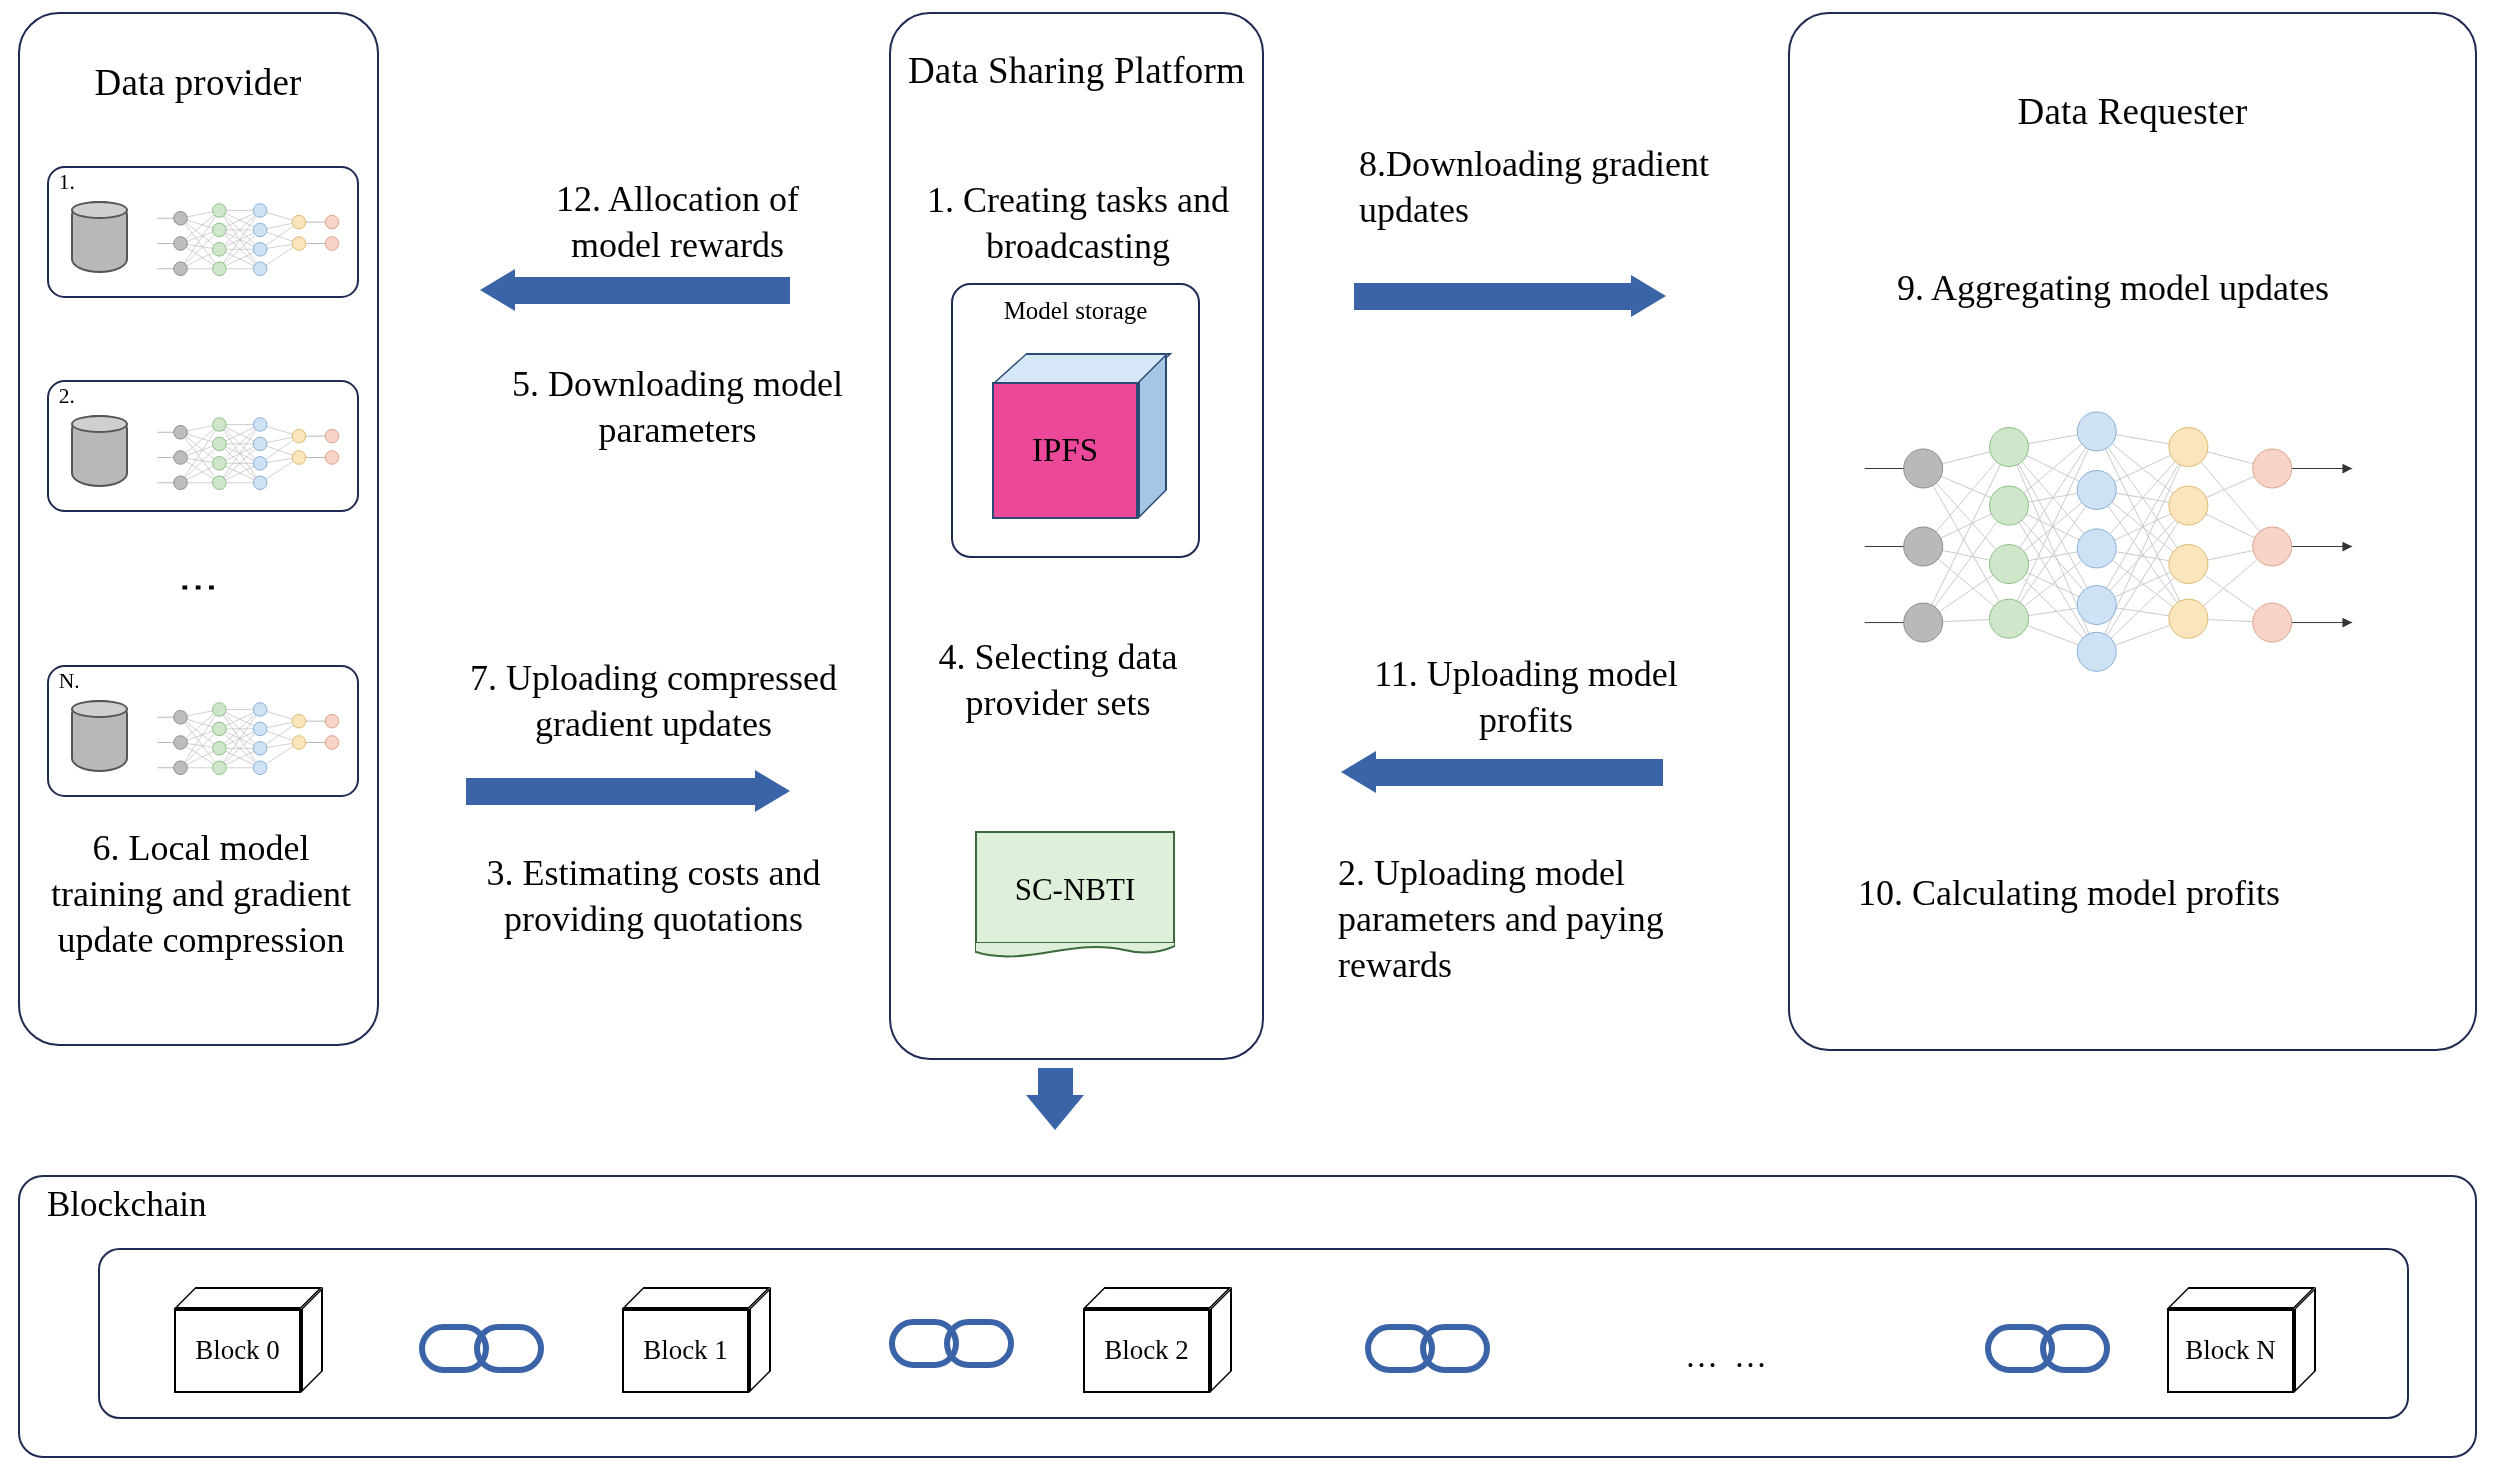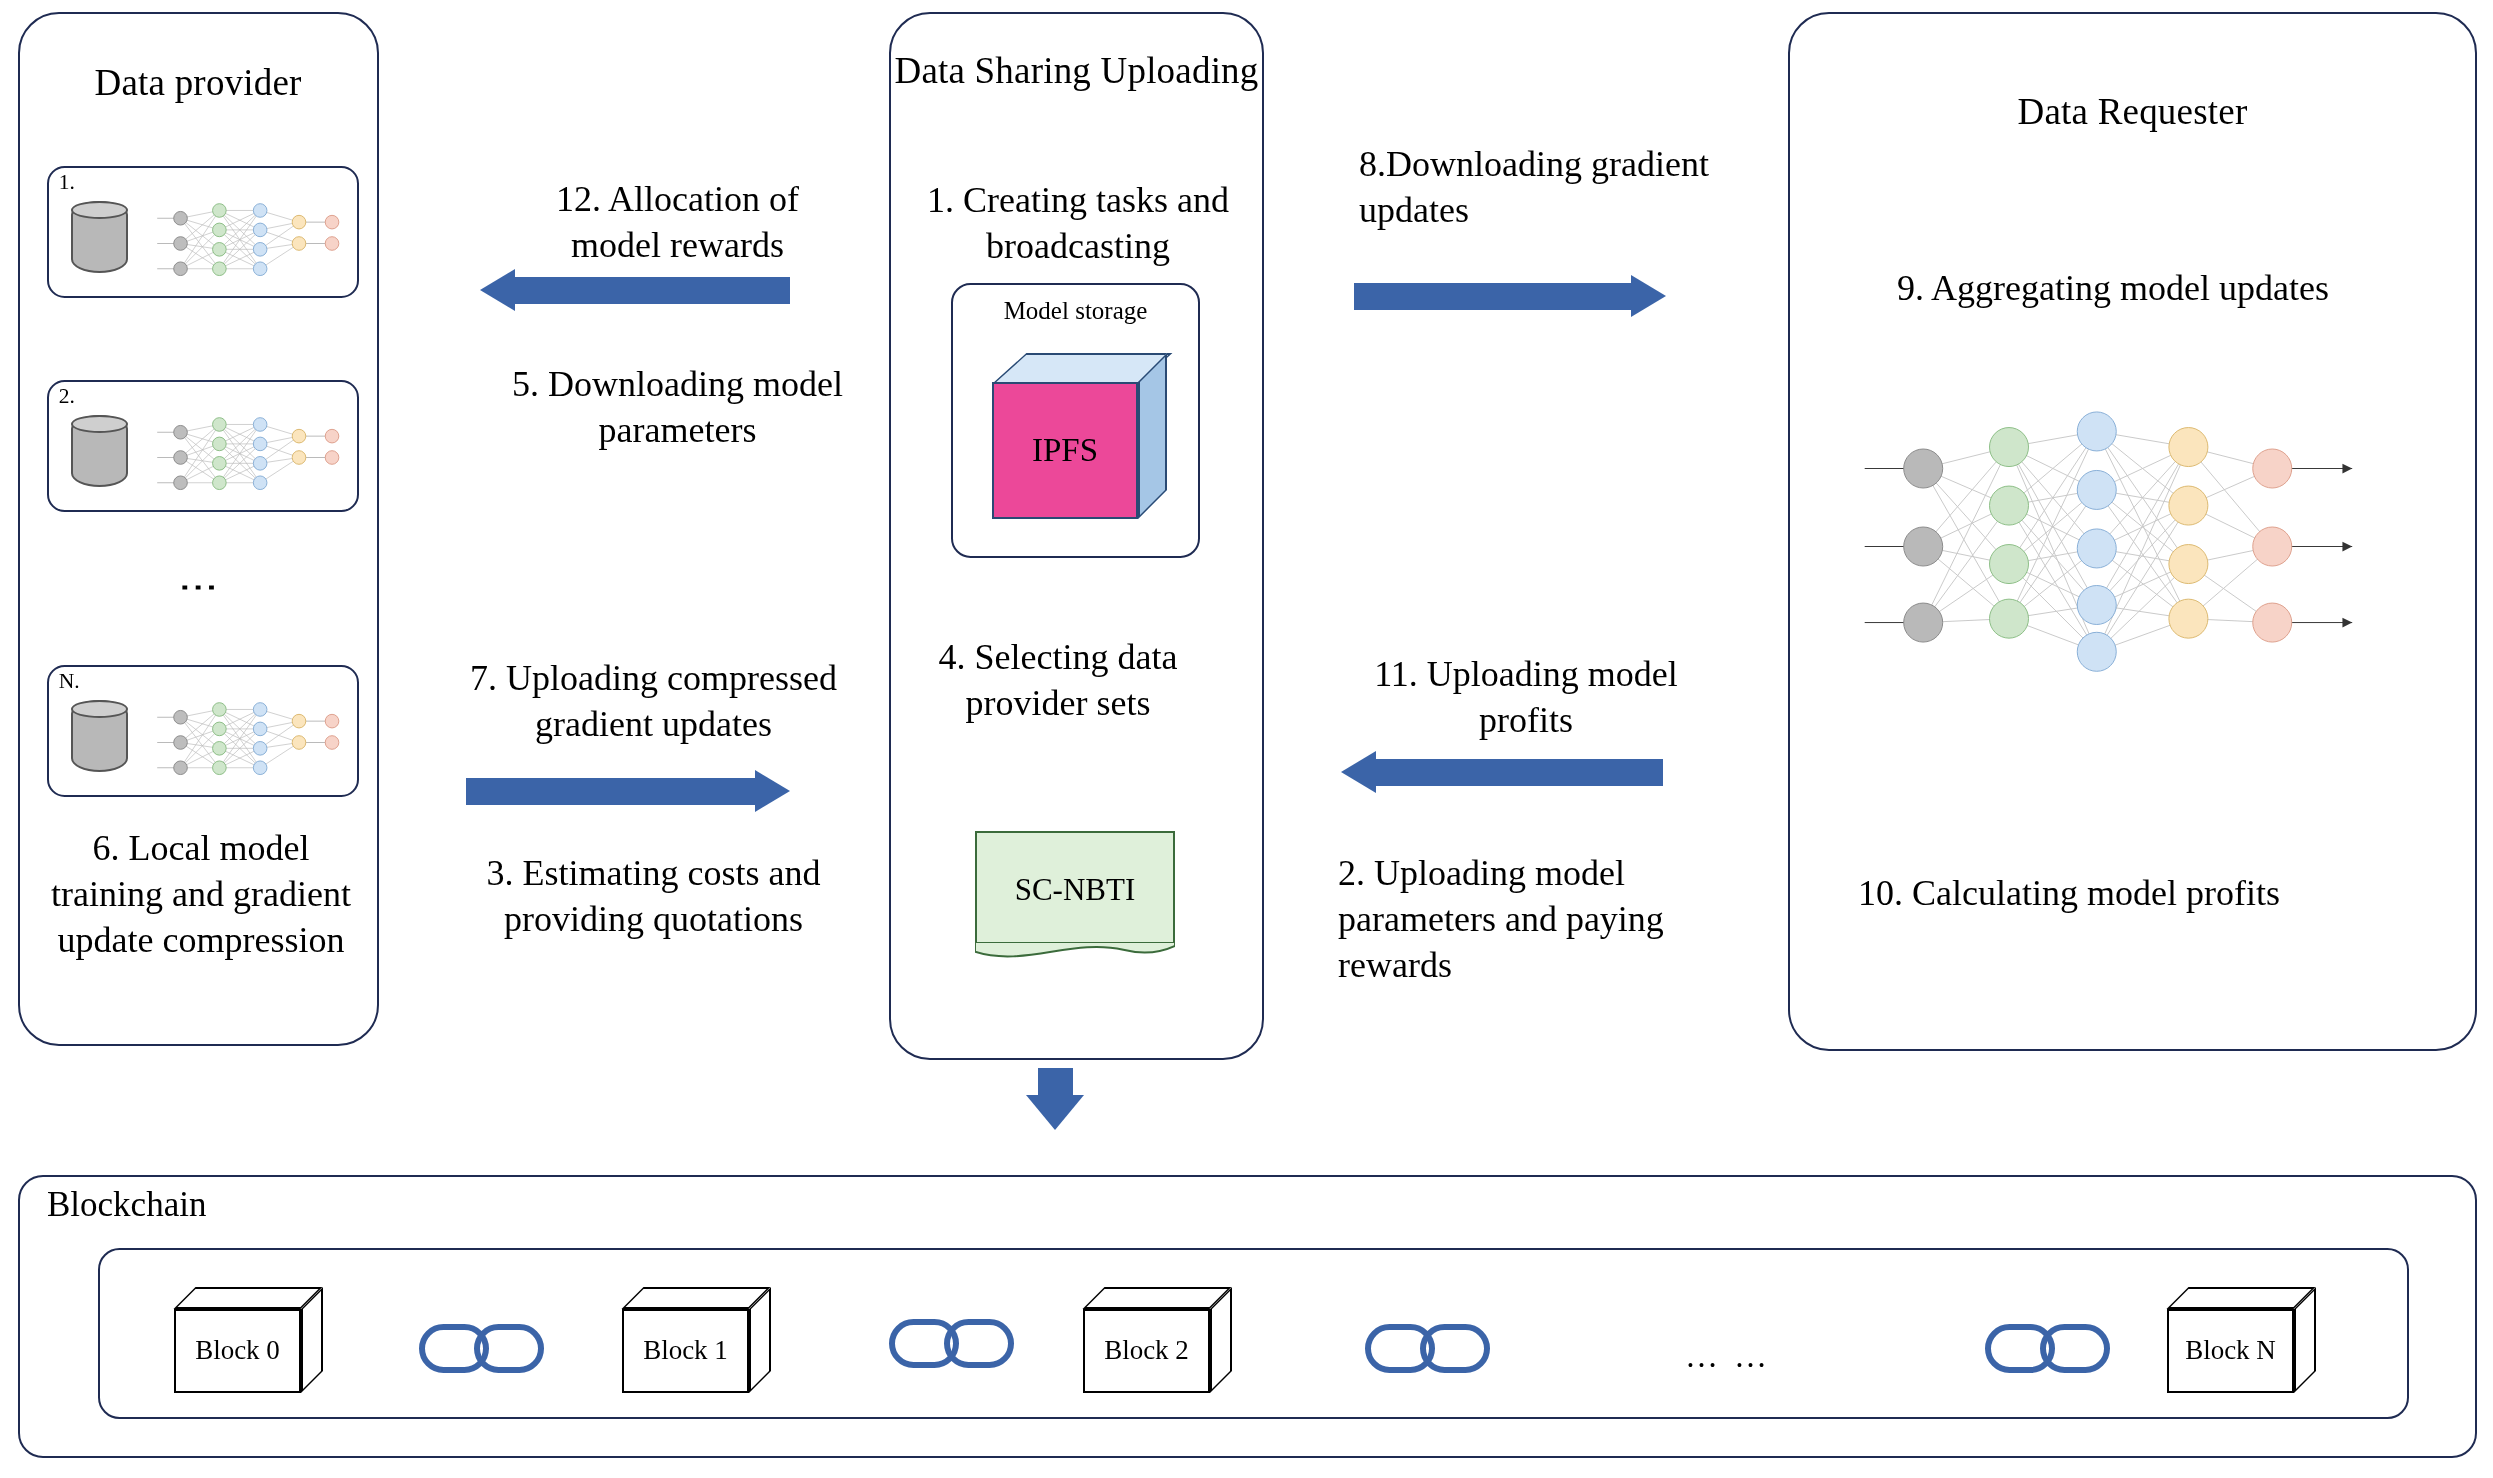--- a/index.html
+++ b/index.html
@@ -377,21 +377,21 @@
         <circle cx="152" cy="52" r="7" fill="#fbe5bd" stroke="#dbb86e"></circle>
         <circle cx="186" cy="30" r="7" fill="#f7d3c8" stroke="#dd9f8c"></circle>
         <circle cx="186" cy="52" r="7" fill="#f7d3c8" stroke="#dd9f8c"></circle>
       </g>
     </svg>
   </div>
 
   <div class="txt center" style="left:35px; top:825px; width:332px;">6. Local model training and gradient update compression</div>
 
   <div class="panel" id="panel-platform">
-    <div class="panel-title" style="top:35px;">Data Sharing Uploading</div>
+    <div class="panel-title" style="top:35px;">Data Sharing Platform</div>
   </div>
 
   <div class="txt center" style="left:895px; top:177px; width:366px;">1. Creating tasks and broadcasting</div>
 
   <div id="ipfs-card">
     <div id="ipfs-label">Model storage</div>
     <div class="cube">
       <div class="face-top"></div>
       <div class="face-side"></div>
       <div class="face-front">IPFS</div>

